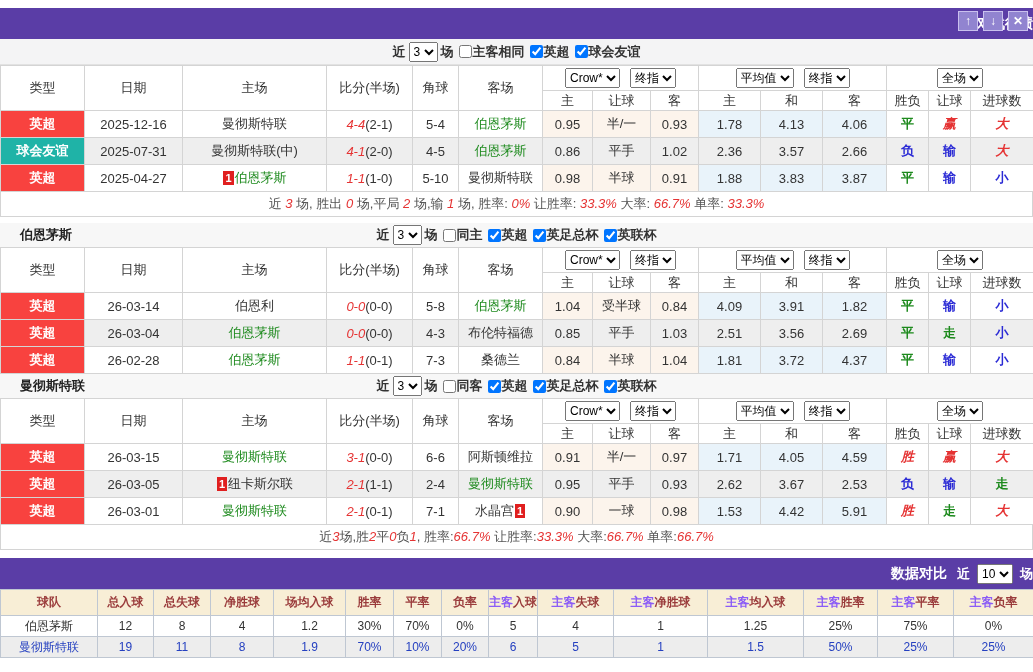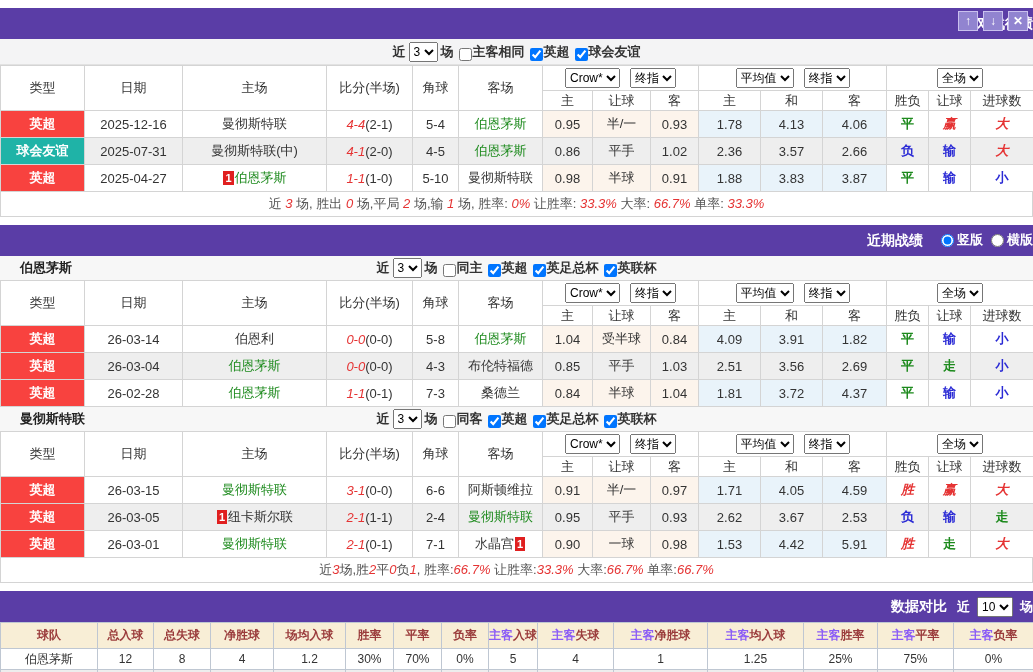--- a/index.html
+++ b/index.html
@@ -12,21 +12,21 @@
   .win-btns{position:absolute;right:5px;top:3px;display:flex;gap:5px;}
   .win-btn{width:20px;height:20px;background:#9184d0;border:1px solid #c9c0ee;color:#fff;font-size:12px;line-height:17px;text-align:center;padding:0;cursor:pointer;font-weight:bold;}
   .bar-radios label{display:inline-flex;align-items:center;font-size:13px;font-weight:bold;margin-left:8px;gap:3px;color:#fff;}
   .bar-radios input{margin:0;}
   .bar-near{display:inline-flex;align-items:center;gap:4px;font-size:13px;font-weight:bold;}
   
   .filter-row{height:25px;background:#f4f4f5;display:flex;align-items:center;justify-content:center;font-weight:bold;font-size:13px;border-bottom:1px solid #e2e2e2;}
   .team-row{height:24px;background:#f7f7f7;position:relative;display:flex;align-items:center;justify-content:center;font-weight:bold;font-size:13px;}
   .team-label{position:absolute;left:20px;font-weight:bold;color:#222;}
   select{font-size:12px;font-family:inherit;height:20px;margin:0 3px;}
-  .chk{display:inline-flex;align-items:flex-end;margin-left:5px;}
+  .chk{display:inline-flex;align-items:center;margin-left:5px;}
   .chk input{margin:0 1px 0 0;}
   
   table.mtable{width:1033px;border-collapse:collapse;table-layout:fixed;font-size:13px;border-radius:13px;}
   .mtable th,.mtable td{border:1px solid #d4d4d4;text-align:center;padding:0;overflow:hidden;white-space:nowrap;}
   .mtable thead th{font-weight:normal;background:#fff;}
   .mtable thead tr.top th{height:24px;}
   .mtable thead tr.sub th{height:19px;}
   .mtable tbody td{height:26px;}
   .mtable tr.alt td{background:#eeeeee;}
   .mtable td.col-crow{background:#fcf4ec;}
@@ -195,30 +195,20 @@
               <td class="res c-blue">输</td>
               <td class="res c-blue">小</td>
             </tr>
           </tbody>
         </table>
       </div>
     <div class="summary" id="h2h-summary"><span>近 </span><span class="c-red">3</span><span> 场, 胜出 </span><span class="c-red">0</span><span> 场,平局 </span><span class="c-red">2</span><span> 场,输 </span><span class="c-red">1</span><span> 场, 胜率: </span><span class="c-red">0%</span><span> 让胜率: </span><span class="c-red">33.3%</span><span> 大率: </span><span class="c-red">66.7%</span><span> 单率: </span><span class="c-red">33.3%</span></div>
   </section>
 
   <section class="gap">
-    <div class="bar">
-      <span class="bar-title">近期战绩</span>
-      <span class="bar-radios" id="recent-radios"><label>
-            <input type="radio" name="layout" checked="" style="">
-            <span>竖版</span>
-          </label><label>
-            <input type="radio" name="layout" style="">
-            <span>横版</span>
-          </label></span>
-    </div>
     <div id="recent-blocks">
         <div class="team-row">
           <span class="team-label">伯恩茅斯</span>
           <span style="display: inline-flex; align-items: center;">
             <span>近</span>
             <select><option>3</option></select>
             <span>场</span>
             <label class="chk">
               <input type="checkbox" style="">
               <span>同主</span>

